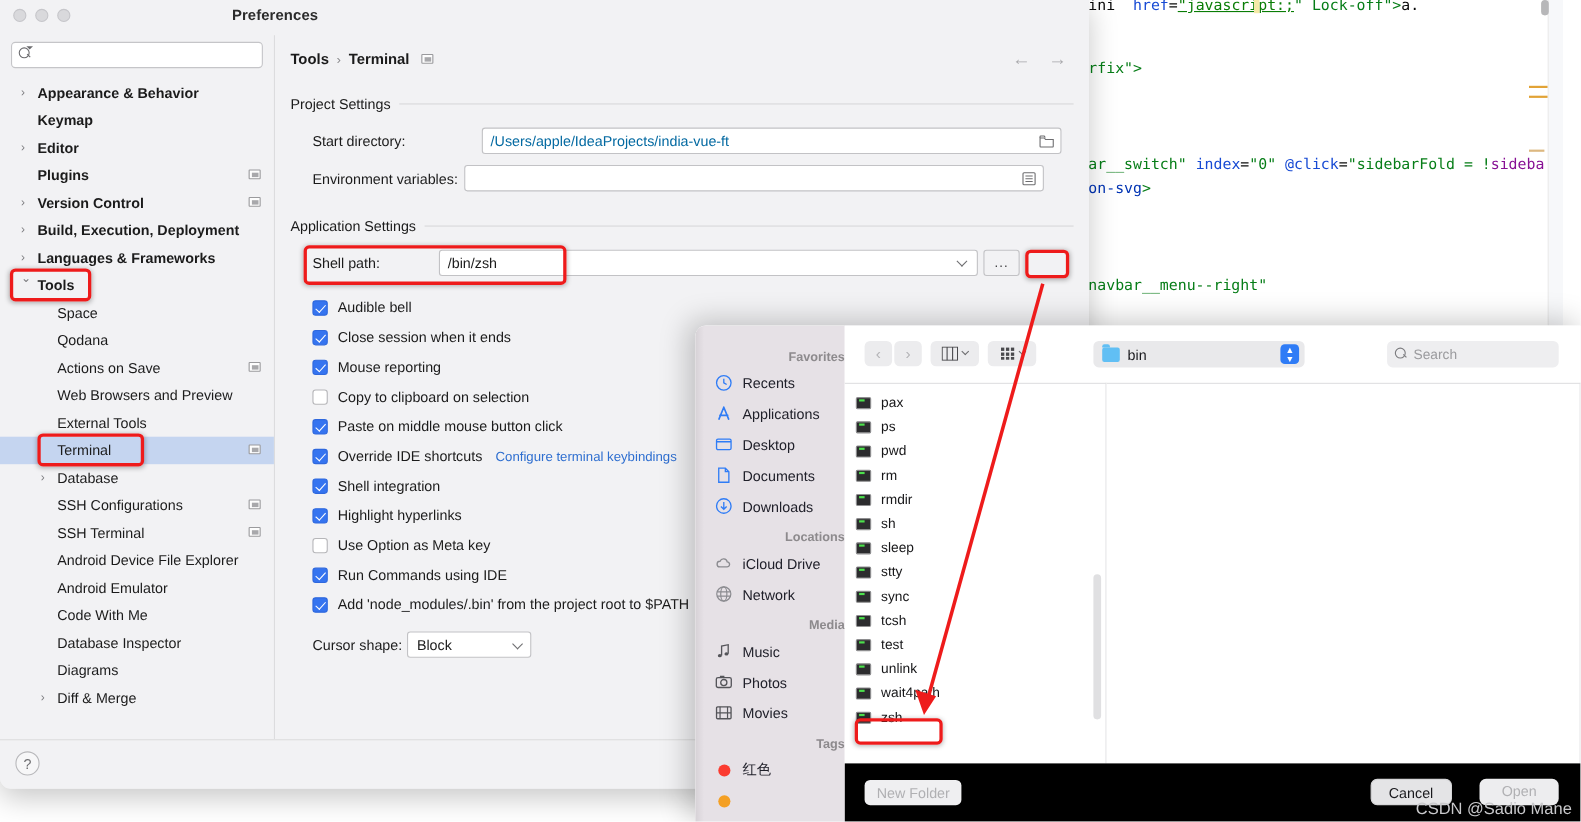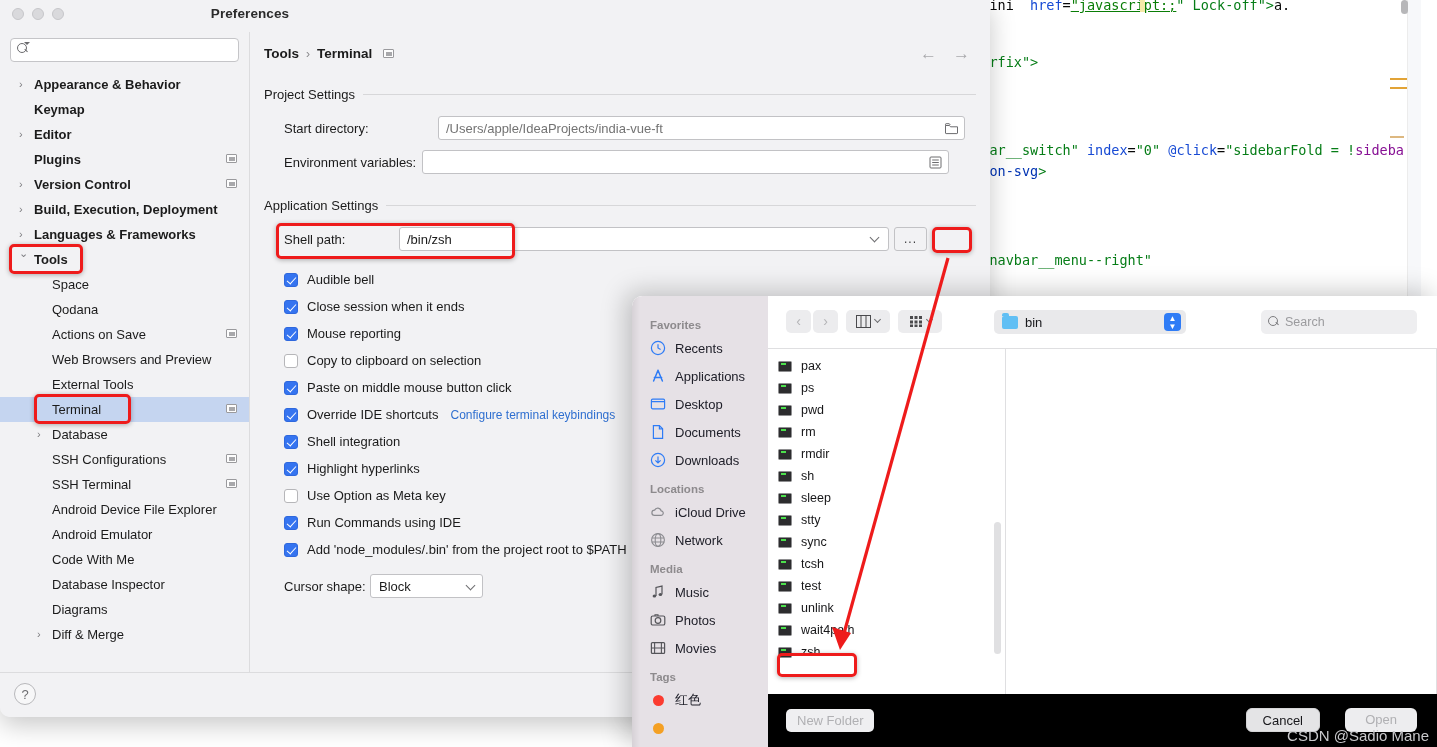--- a/index.html
+++ b/index.html
@@ -137,21 +137,21 @@
   .group-head .rule { flex: 1; height: 1px; background: #d7d7d9; }
 
   .frow { display: flex; align-items: center; margin-top: 13px; }
   .frow .flabel { font-size: 13px; color: #1b1b1b; text-align: left; }
   .field {
     position: relative; height: 24px; background: #ffffff;
     border: 1px solid #c2c2c5; border-radius: 3px;
     display: flex; align-items: center; padding: 0 26px 0 7px;
     font-size: 13px; color: #1b1b1b;
   }
-  .field.placeholder { color: #737373; }
+  .field.placeholder { color: #0369a1; }
   .field-btn {
     position: absolute; right: 5px; top: 4px; width: 15px; height: 15px;
   }
 
   .chk-list { margin-top: 15px; }
   .chk-row { display: flex; align-items: center; height: 27px; }
   .cb {
     width: 14px; height: 14px; border-radius: 3px; margin-right: 9px;
     border: 1px solid #b6b6b9; background: #ffffff; position: relative; flex: 0 0 auto;
   }
@@ -201,20 +201,21 @@
     box-shadow: -6px -4px 26px rgba(0,0,0,0.22);
     overflow: hidden;
     z-index: 40;
   }
   .fside {
     position: absolute; left: 0; top: 0; width: 136px; height: 451px;
     background: #e6e1e6;
     border-radius: 10px 0 0 0;
     padding-top: 14px;
     overflow: hidden;
+    text-align: right;
   }
   .fsec { font-size: 11.5px; color: #8d8a8d; font-weight: bold; padding: 9px 0 3px 18px; }
   .fitem { display: flex; align-items: center; height: 28px; padding-left: 18px; font-size: 13px; color: #20202a; }
   .fic { width: 16px; height: 16px; margin-right: 9px; flex: 0 0 auto; position: relative; }
   .tagdot { width: 11px; height: 11px; border-radius: 50%; margin-right: 11px; margin-left: 3px; flex: 0 0 auto; }
 
   .fmain { position: absolute; left: 136px; top: 0; width: 669px; height: 451px; background: #ffffff; }
   .ftoolbar { position: relative; height: 52px; width: 100%; background: #ffffff; }
   .navbtn {
     position: absolute; top: 14px; width: 25px; height: 23px; background: #ececee;

